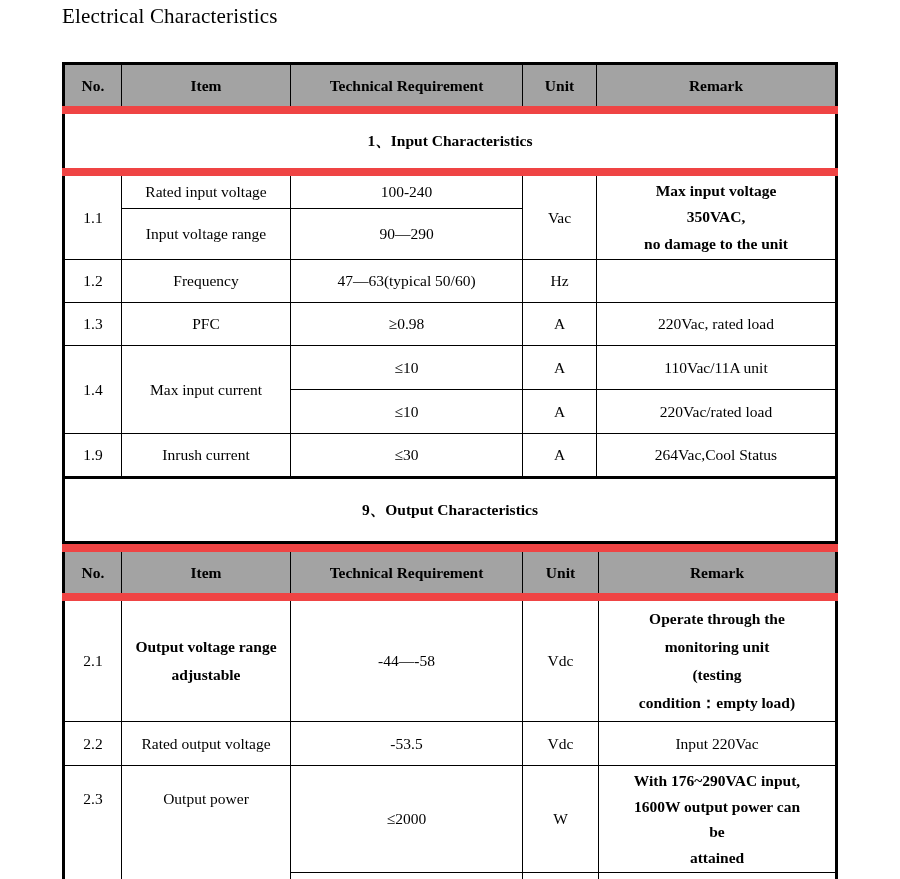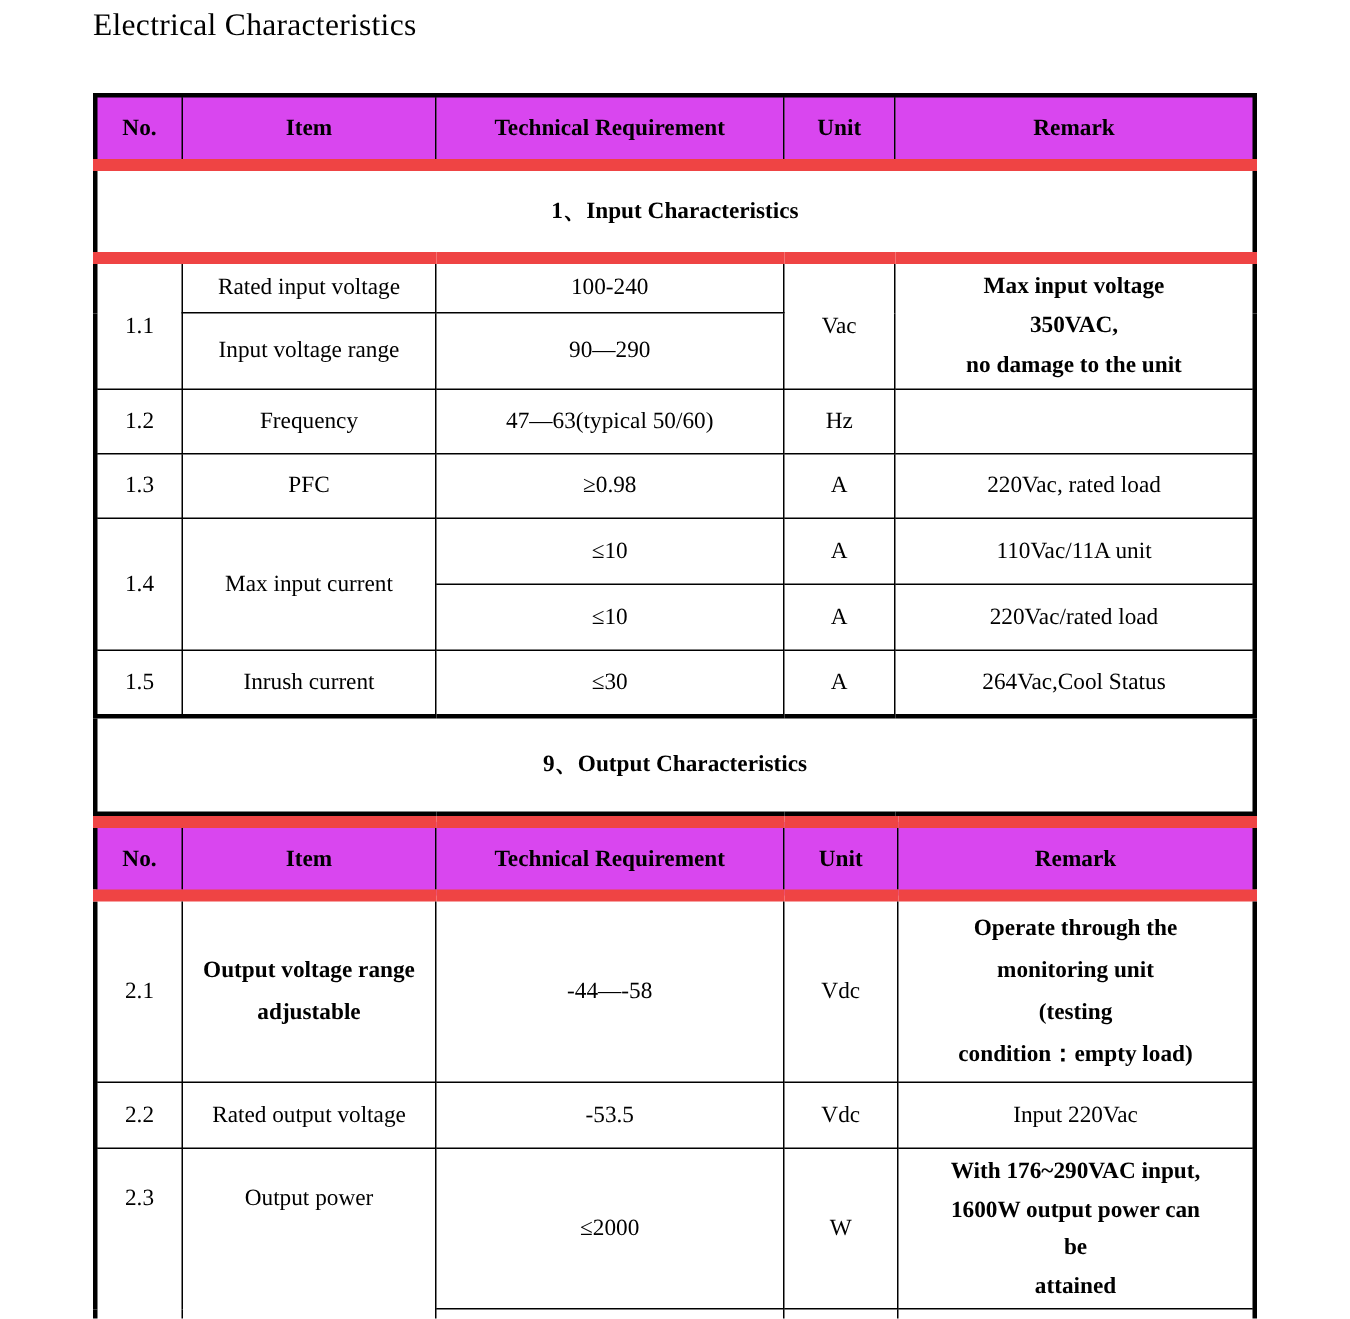--- a/index.html
+++ b/index.html
@@ -50,21 +50,21 @@
     padding: 2px 4px;
     text-align: center;
     vertical-align: middle;
     font-size: 15.5px;
     line-height: 1.42;
     font-family: "Liberation Serif", "DejaVu Serif", serif;
   }
 
   
   td.hdr {
-    background: #d946ef;
+    background: #a3a3a3;
     font-weight: bold;
     font-size: 15.5px;
     height: 37px;
   }
 
   
   td.section {
     text-align: left;
     font-weight: bold;
     font-size: 15.5px;
@@ -157,21 +157,21 @@
           <td>A</td>
           <td class="edge-r">110Vac/11A unit</td>
         </tr>
         <tr>
           <td class="le" style="height:39px">≤10</td>
           <td>A</td>
           <td class="edge-r">220Vac/rated load</td>
         </tr>
 
         <tr class="thick-bot">
-          <td class="edge-l" style="height:38px">1.5</td>
+          <td class="edge-l" style="height:38px">1.9</td>
           <td>Inrush current</td>
           <td class="le">≤30</td>
           <td>A</td>
           <td class="edge-r">264Vac,Cool Status</td>
         </tr>
 
         <tr>
           <td class="section" colspan="5" style="height:58px">9、Output Characteristics</td>
         </tr>
 

